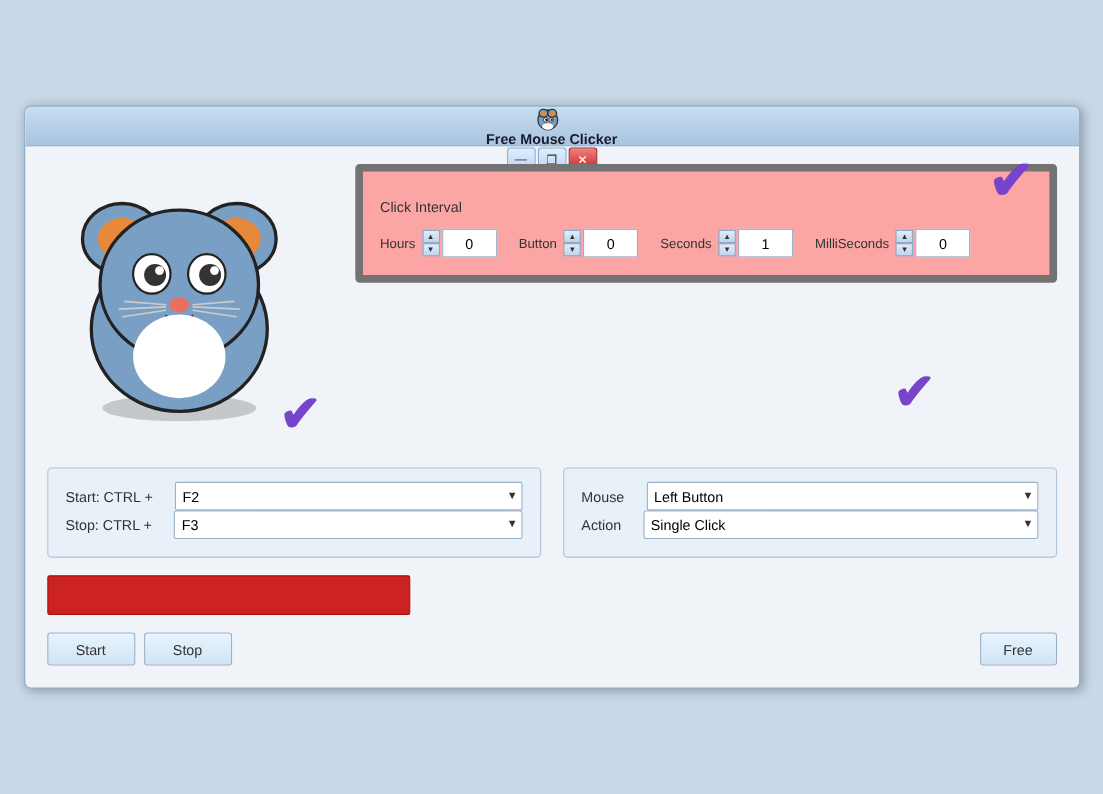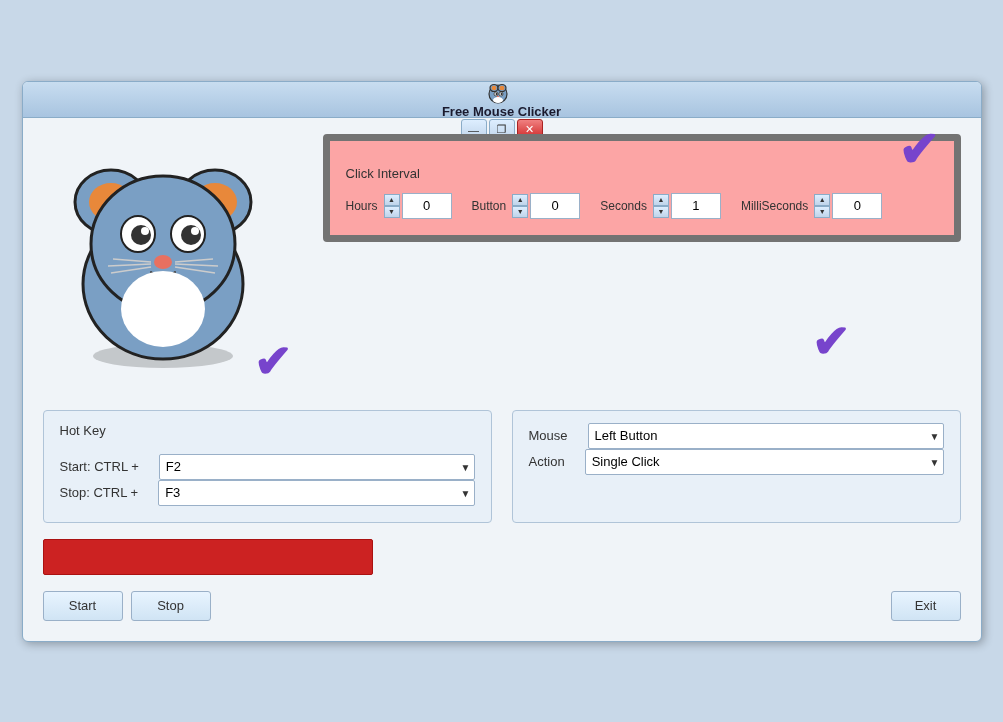--- a/index.html
+++ b/index.html
@@ -359,21 +359,20 @@
               </div>
             </div>
           </div>
         </div>
       </div>
     </div>
 
     <div class="bottom-section">
 
       <div class="hotkey-group">
-        <div class="group-title">Hot Key</div>
         <div class="hotkey-row">
           <label>Start: CTRL +</label>
           <div class="dropdown-wrapper">
             <select>
               <option>F1</option>
               <option selected="">F2</option>
               <option>F3</option>
               <option>F4</option>
               <option>F5</option>
               <option>F6</option>
@@ -435,16 +434,16 @@
       </div>
     </div>
 
     <div class="red-bar"></div>
 
     <div class="footer-buttons">
       <div class="footer-left">
         <button class="btn">Start</button>
         <button class="btn">Stop</button>
       </div>
-      <button class="btn exit-btn">Exit</button>
+      <button class="btn exit-btn">Free</button>
     </div>
   </div>
 </div>
 
 </body></html>

